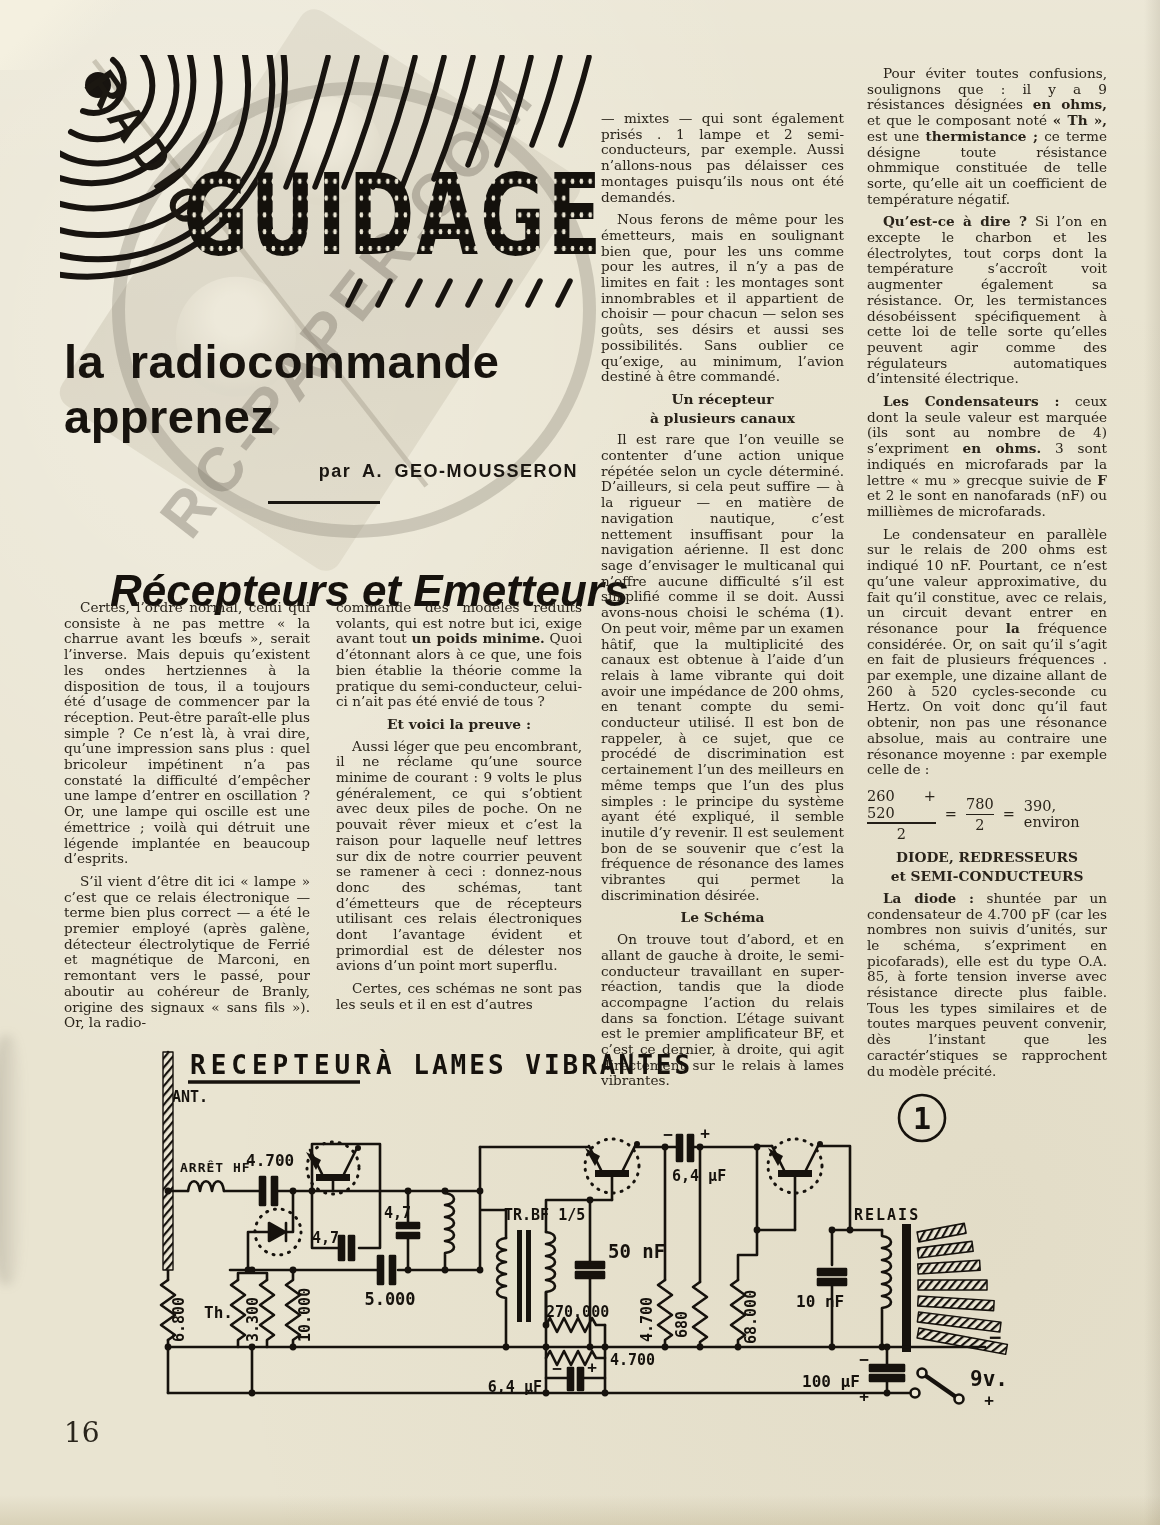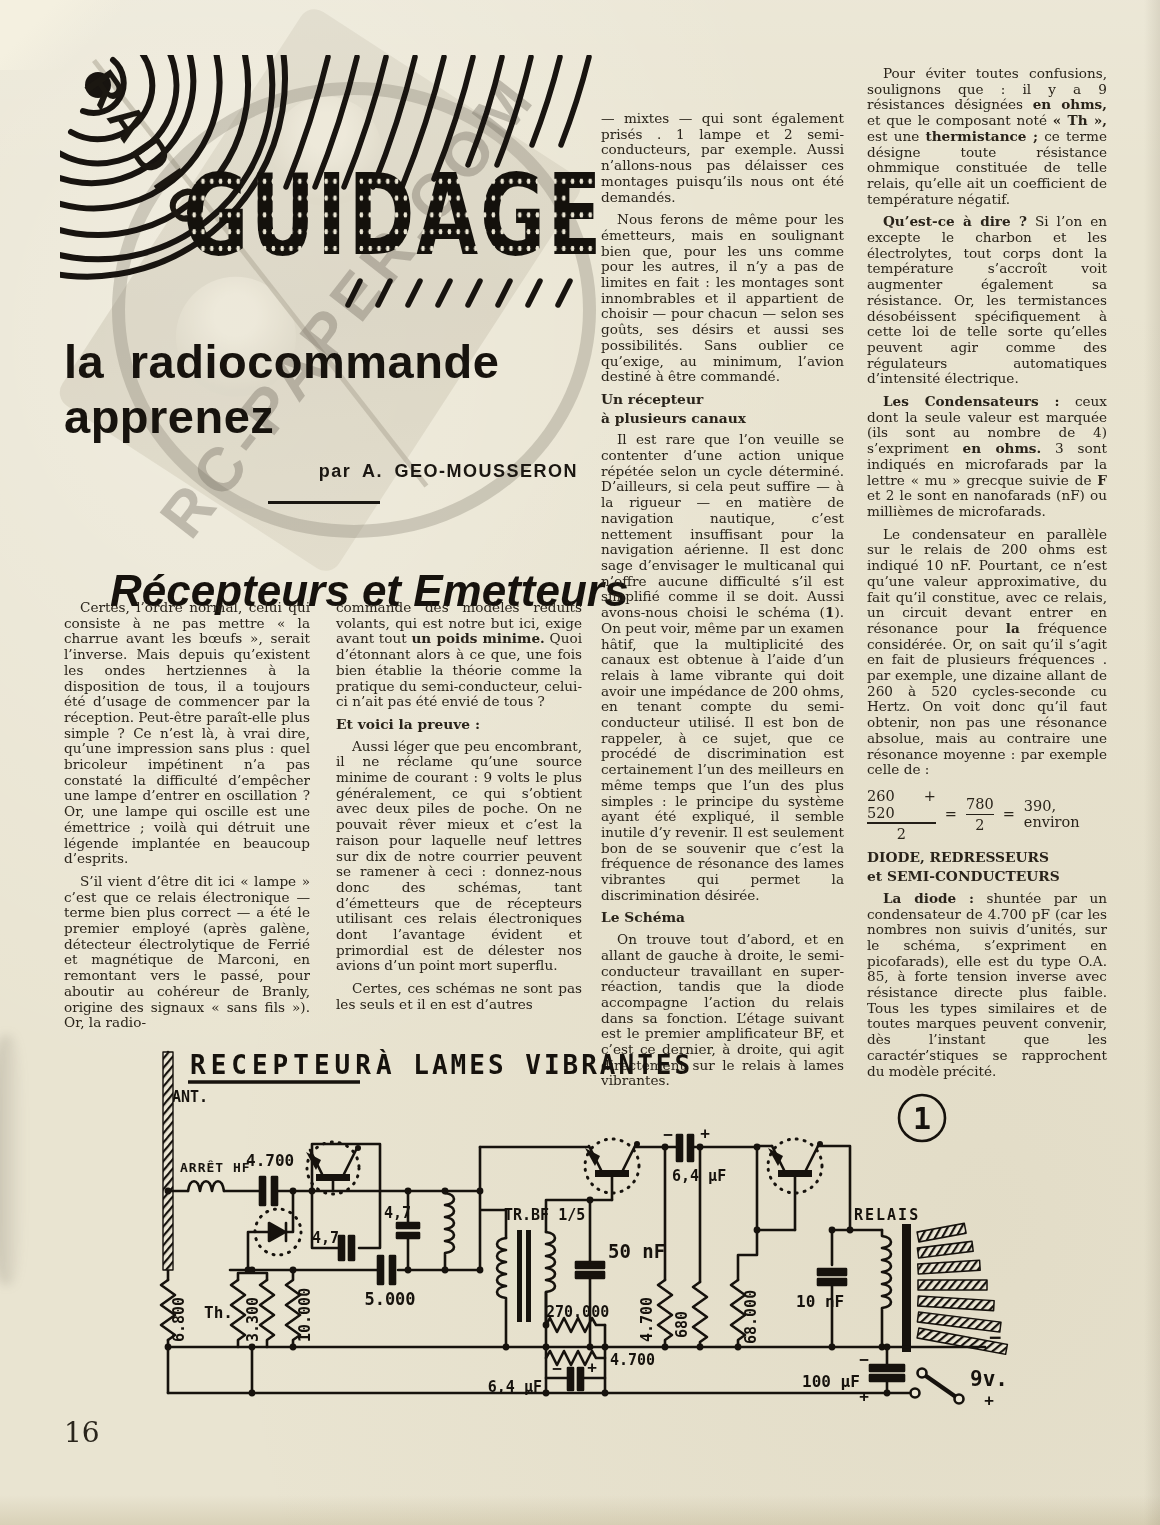--- a/index.html
+++ b/index.html
@@ -51,21 +51,21 @@
     font-family:"Liberation Sans",sans-serif;font-weight:bold;font-size:18px;letter-spacing:1.5px;
     word-spacing:5px;color:#1b1712;}
   .byline-rule{position:absolute;left:268px;top:501px;width:112px;height:3px;background:#1a1712;z-index:5;}
   .section-title{position:absolute;left:110px;top:566px;z-index:5;margin:0;
     font-family:Liberation Sans, sans-serif;font-style:italic;font-weight:bold;font-size:44px;
     letter-spacing:0;color:#16120d;}
   
   .col{position:absolute;z-index:5;text-align:justify;font-size:13.6px;line-height:15.7px;color:#29231a;}
   .col p{margin:0 0 7px;text-indent:16px;}
   .col p.noindent{text-indent:0;}
-  .col h4{margin:3px 0 6px;text-align:left;font-size:13.8px;font-weight:bold;text-indent:0;}
+  .col h4{margin:3px 0 6px;text-align:center;font-size:13.8px;font-weight:bold;text-indent:0;}
   .col h4.tight{margin:0 0 1px;}
   .b{font-weight:bold;}
   .col1{left:64px;top:600px;width:246px;}
   .col2{left:336px;top:600px;width:246px;}
   .col3{left:601px;top:66px;width:243px;margin-top:45px;}
   .col4{left:867px;top:66px;width:240px;}
   .formula{display:flex;align-items:center;gap:9px;margin:10px 0 8px;font-size:14.5px;text-indent:0;}
   .frac{display:inline-flex;flex-direction:column;align-items:center;line-height:1.15;}
   .fbar{height:1.5px;background:#241f18;align-self:stretch;margin:1px 0 2px;}
   
@@ -152,21 +152,21 @@
     <p class="noindent"><span>— mixtes — qui sont également prisés . 1 lampe et 2 semi-conducteurs, par exemple. Aussi n’allons-nous pas délaisser ces montages puisqu’ils nous ont été demandés.</span></p>
     <p><span>Nous ferons de même pour les émetteurs, mais en soulignant bien que, pour les uns comme pour les autres, il n’y a pas de limites en fait : les montages sont innombrables et il appartient de choisir — pour chacun — selon ses goûts, ses désirs et aussi ses possibilités. Sans oublier ce qu’exige, au minimum, l’avion destiné à être commandé.</span></p>
     <h4 class="tight">Un récepteur</h4>
     <h4>à plusieurs canaux</h4>
     <p><span>Il est rare que l’on veuille se contenter d’une action unique répétée selon un cycle déterminé. D’ailleurs, si cela peut suffire — à la rigueur — en matière de navigation nautique, c’est nettement insuffisant pour la navigation aérienne. Il est donc sage d’envisager le multicanal qui n’offre aucune difficulté s’il est simplifié comme il se doit. Aussi avons-nous choisi le schéma (</span><span class="b">1</span><span>). On peut voir, même par un examen hâtif, que la multiplicité des canaux est obtenue à l’aide d’un relais à lame vibrante qui doit avoir une impédance de 200 ohms, en tenant compte du semi-conducteur utilisé. Il est bon de rappeler, à ce sujet, que ce procédé de discrimination est certainement l’un des meilleurs en même temps que l’un des plus simples : le principe du système ayant été expliqué, il semble inutile d’y revenir. Il est seulement bon de se souvenir que c’est la fréquence de résonance des lames vibrantes qui permet la discrimination désirée.</span></p>
     <h4>Le Schéma</h4>
     <p><span>On trouve tout d’abord, et en allant de gauche à droite, le semi-conducteur travaillant en super-réaction, tandis que la diode accompagne l’action du relais dans sa fonction. L’étage suivant est le premier amplificateur BF, et c’est ce dernier, à droite, qui agit directement sur le relais à lames vibrantes.</span></p>
   </div>
 
   <div class="col col4">
-    <p><span>Pour éviter toutes confusions, soulignons que : il y a 9 résistances désignées </span><span class="b">en ohms,</span><span> et que le composant noté </span><span class="b">« Th »,</span><span> est une </span><span class="b">thermistance ;</span><span> ce terme désigne toute résistance ohmmique constituée de telle relais, qu’elle ait un coefficient de température négatif.</span></p>
+    <p><span>Pour éviter toutes confusions, soulignons que : il y a 9 résistances désignées </span><span class="b">en ohms,</span><span> et que le composant noté </span><span class="b">« Th »,</span><span> est une </span><span class="b">thermistance ;</span><span> ce terme désigne toute résistance ohmmique constituée de telle sorte, qu’elle ait un coefficient de température négatif.</span></p>
     <p><span class="b">Qu’est-ce à dire ?</span><span> Si l’on en excepte le charbon et les électrolytes, tout corps dont la température s’accroît voit augmenter également sa résistance. Or, les termistances désobéissent spécifiquement à cette loi de telle sorte qu’elles peuvent agir comme des régulateurs automatiques d’intensité électrique.</span></p>
     <p><span class="b">Les Condensateurs :</span><span> ceux dont la seule valeur est marquée (ils sont au nombre de 4) s’expriment </span><span class="b">en ohms.</span><span> 3 sont indiqués en microfarads par la lettre « mu » grecque suivie de </span><span class="b">F</span><span> et 2 le sont en nanofarads (nF) ou millièmes de microfarads.</span></p>
     <p><span>Le condensateur en parallèle sur le relais de 200 ohms est indiqué 10 nF. Pourtant, ce n’est qu’une valeur approximative, du fait qu’il constitue, avec ce relais, un circuit devant entrer en résonance pour </span><span class="b">la</span><span> fréquence considérée. Or, on sait qu’il s’agit en fait de plusieurs fréquences . par exemple, une dizaine allant de 260 à 520 cycles-seconde cu Hertz. On voit donc qu’il faut obtenir, non pas une résonance absolue, mais au contraire une résonance moyenne : par exemple celle de :</span></p>
     <div class="formula">
       <span class="frac">
         <span>260 + 520</span>
         <span class="fbar"></span>
         <span>2</span>
       </span>
       <span>=</span>

